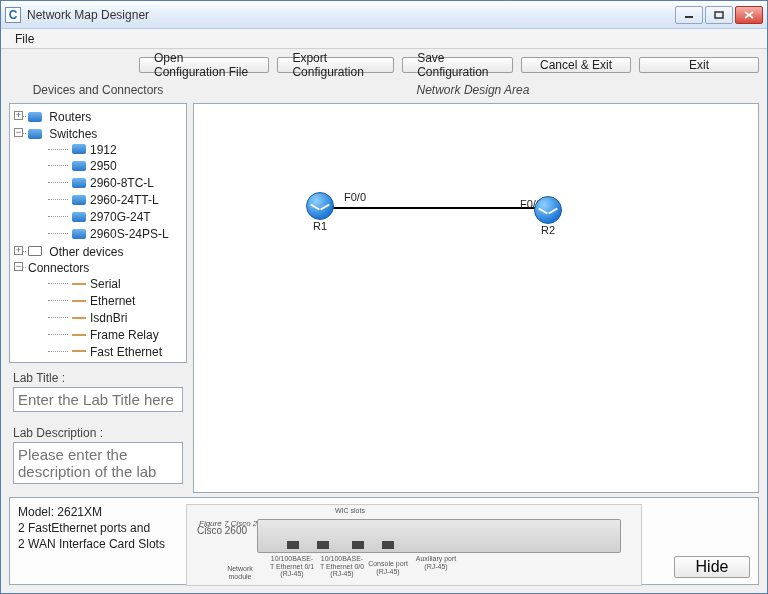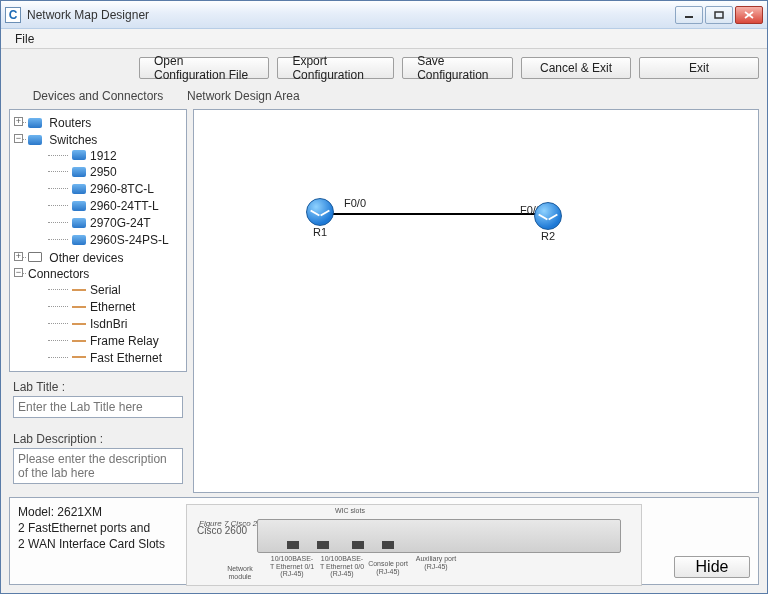--- a/index.html
+++ b/index.html
@@ -65,39 +65,39 @@
     padding: 6px 8px 8px 8px;
     gap: 4px;
     min-height: 0;
   }
   .toolbar-row {
     display: flex;
     gap: 8px;
     padding: 2px 0 4px 130px;
   }
   .tb-btn {
-    height: 22px;
+    height: 16px;
     border: 1px solid #9f9f9f;
     background: linear-gradient(#fefefe,#e9e9e9);
     padding: 4px 14px;
     font-size: 12px;
     cursor: default;
     border-radius: 2px;
     display:flex;align-items:center;justify-content:center;
     min-width: 110px;
   }
   .tb-btn.wide { min-width: 120px; }
   .underline-first::first-letter { text-decoration: underline; }
   .headers-row {
     display: flex;
     color: #444;
     padding: 2px 0;
   }
   .header-left { width: 178px; text-align: center; }
-  .header-right { flex: 1; text-align: left; }
+  .header-right { flex: 1; text-align: center; font-style: italic; }
   .work-row {
     display: flex;
     gap: 6px;
     flex: 1;
     min-height: 0;
   }
   .left-col {
     width: 178px;
     display: flex;
     flex-direction: column;
@@ -140,21 +140,21 @@
   .tree li.branch::before {
     content:"";position:absolute;left:4px;top:8px;width:8px;border-top:1px dotted #999;
   }
   .small-group { padding: 2px 4px 6px 4px; }
   .small-label { color:#444; margin-bottom:2px; }
   .small-input {
     width: 100%;
     border: 1px solid #9aa8bb;
     background: #fff;
     padding: 3px 4px;
-    font-size: 12px;
+    font-size: 15px;
     color: #555;
     min-height: 22px;
     resize: none;
     font-family: inherit;
   }
   .design-panel {
     flex:1; position:relative; overflow:hidden;
   }
   .canvas { position:absolute; inset:0; }
   .router-node {

